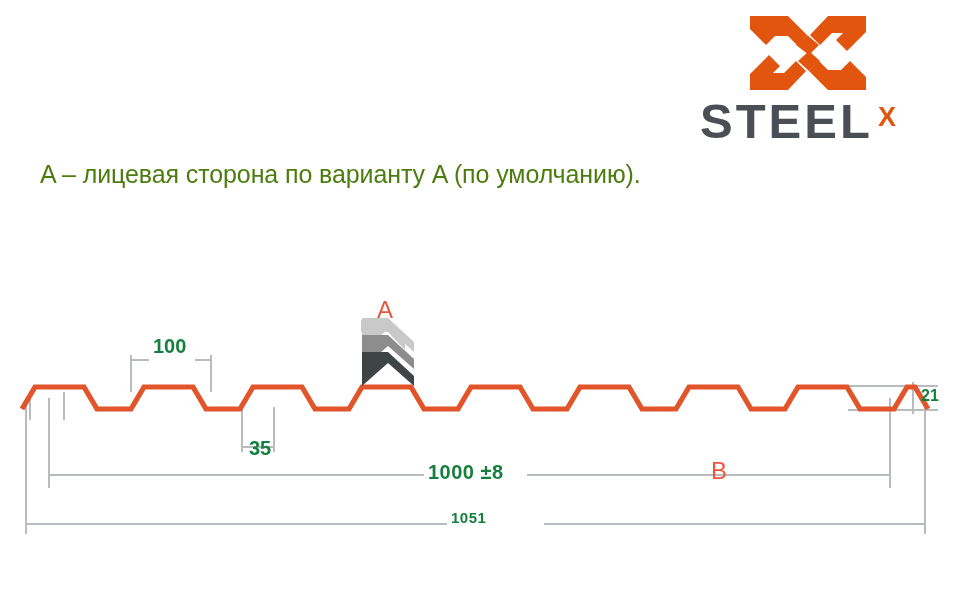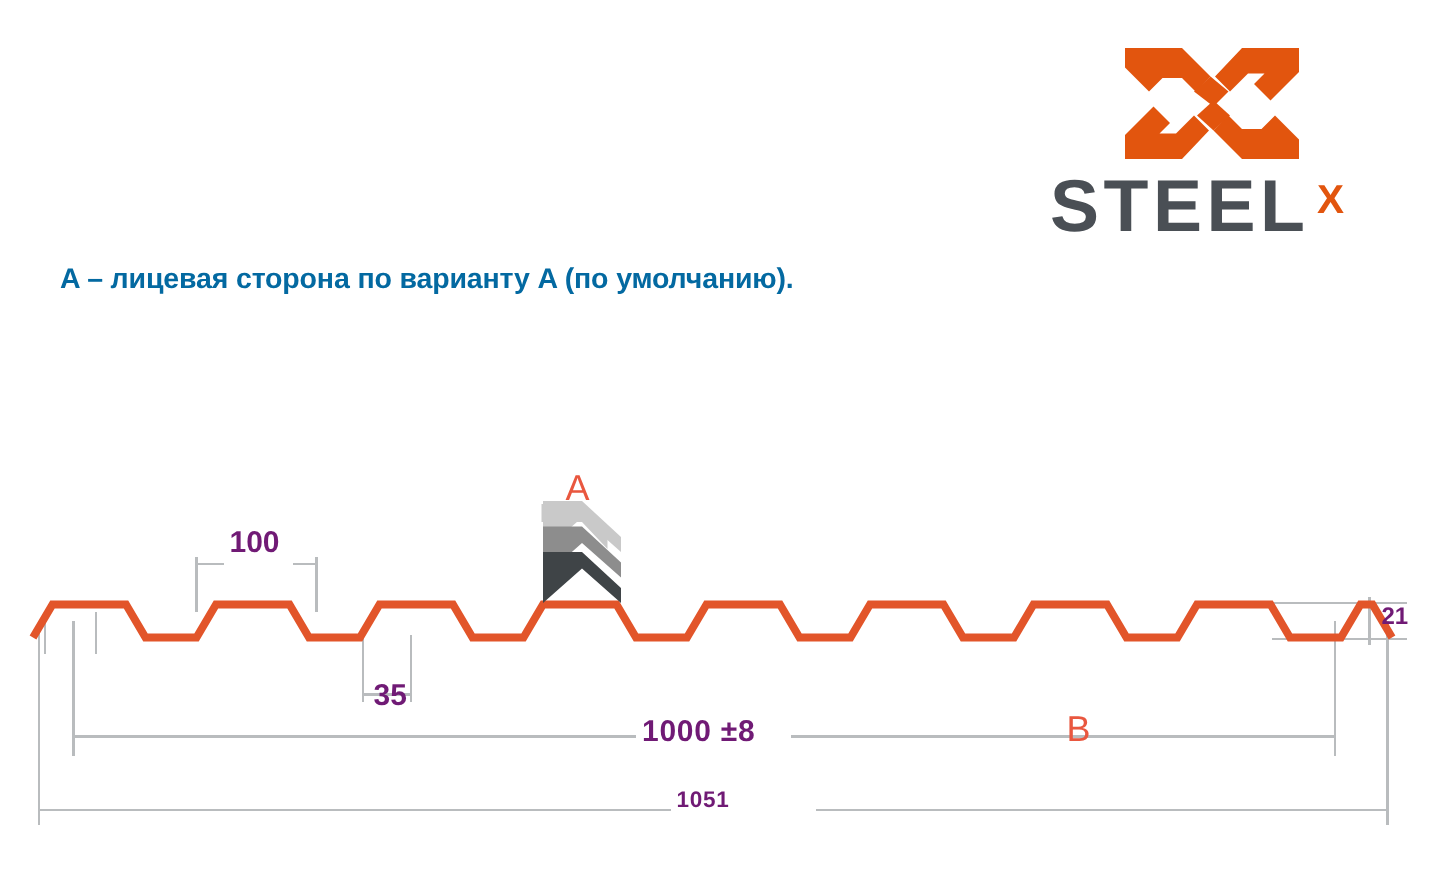--- a/index.html
+++ b/index.html
@@ -10,21 +10,21 @@
   body {
     width: 970px;
     height: 593px;
     position: relative;
     overflow: hidden;
     font-family: "Liberation Sans", sans-serif;
     background: #ffffff;
   }
   #stage {
     position: absolute;
-    left: 0; top: 16px;
+    left: 0; top: 0;
     width: 970px;
     height: 524px;
   }
 
   
   #logo-block {
     position: absolute;
     left: 700px;
     top: 14px;
     width: 250px;
@@ -41,43 +41,43 @@
     position: absolute;
     left: 0px;
     top: 82px;
     width: 250px;
     height: 52px;
   }
 
   
   .note {
     position: absolute;
-    color: #0369a1;
-    font-size: 19px;
-    font-family: "Liberation Sans", sans-serif;
-    font-weight: 700;
+    color: #4d7c0f;
+    font-size: 25px;
+    font-family: "Liberation Sans", sans-serif;
+    font-weight: 400;
     white-space: nowrap;
     letter-spacing: -0.1px;
   }
   #note-a { left: 40px; top: 160px; }
   #note-b { left: 40px; top: 215px; }
 
   
   #drawing {
     position: absolute;
     left: 0;
     top: 0;
     width: 970px;
     height: 593px;
   }
 
   
   .dimlabel {
     position: absolute;
-    color: #701a75;
+    color: #15803d;
     font-family: "Liberation Sans", sans-serif;
     font-weight: bold;
     white-space: nowrap;
     text-align: right;
   }
   #dim-100  { left: 153px; top: 335px; font-size: 20px; }
   #dim-35   { left: 249px; top: 437px; font-size: 20px; }
   #dim-21   { left: 921px; top: 387px; font-size: 16px; }
   #dim-1000 { left: 428px; top: 461px; font-size: 20px; letter-spacing: 0.5px; }
   #dim-1051 { left: 451px; top: 509px; font-size: 15px; letter-spacing: 0.5px; }

